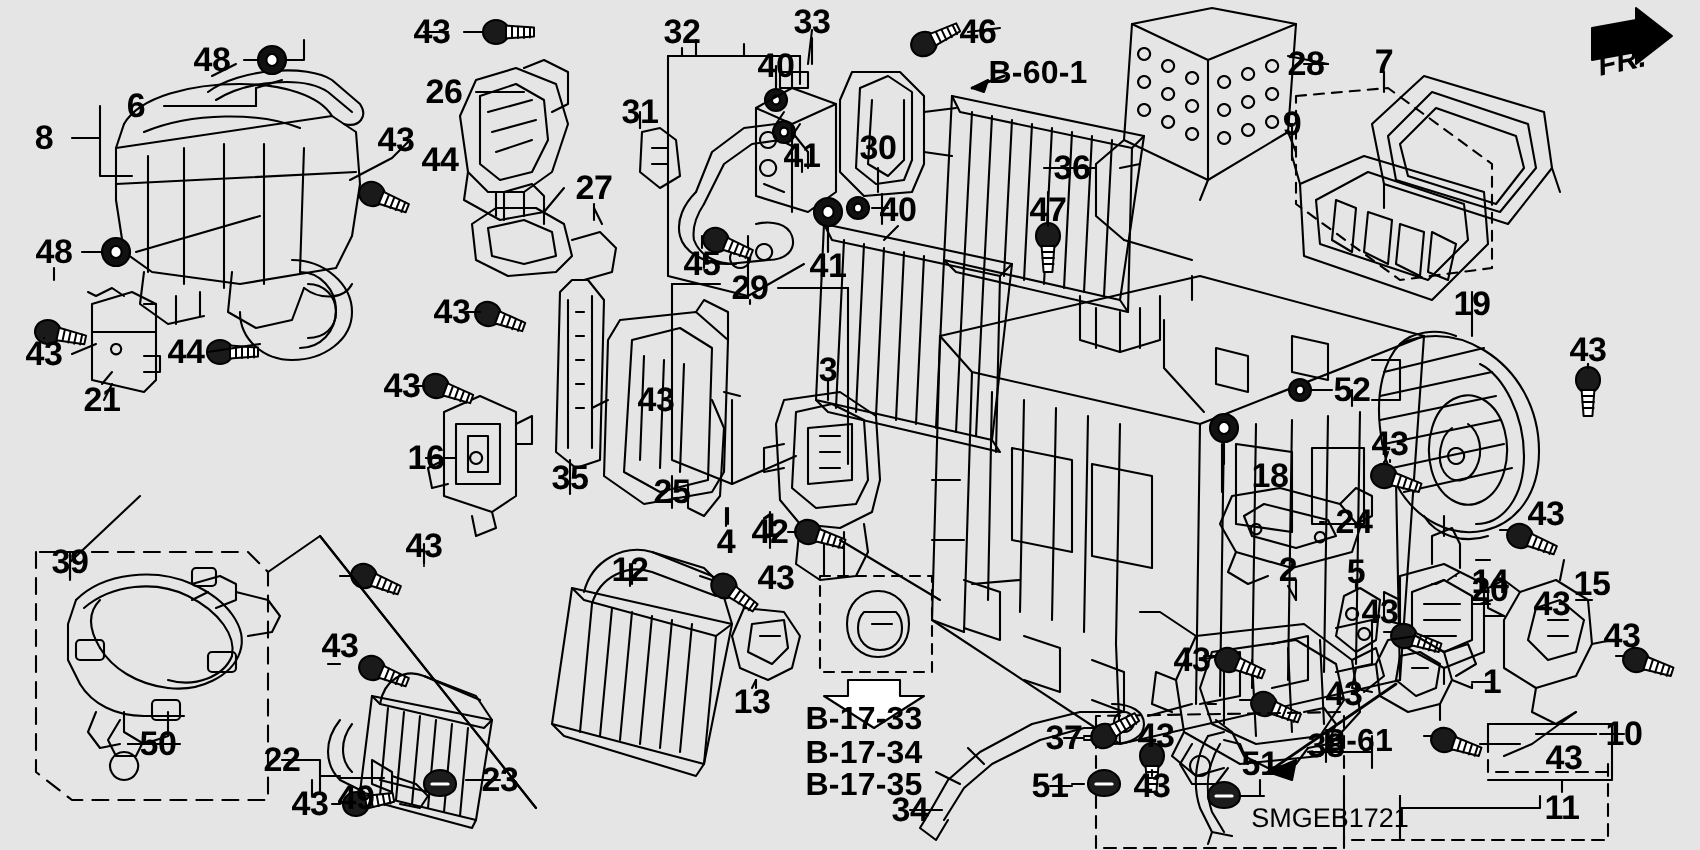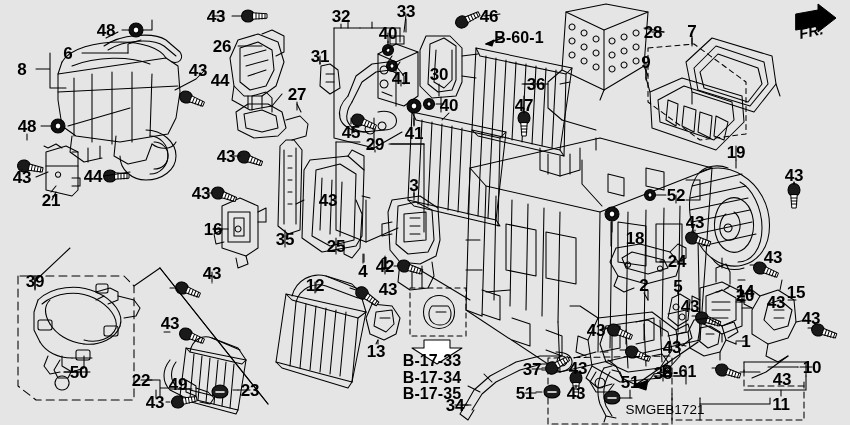--- a/index.html
+++ b/index.html
@@ -667,21 +667,21 @@
       <div class="callout" style="left: 745px; top: 295px;">20</div>
       <div class="callout" style="left: 776px; top: 302px;">43</div>
       <div class="callout" style="left: 796px; top: 292px;">15</div>
       <div class="callout" style="left: 811px; top: 318px;">43</div>
       <div class="callout" style="left: 690px; top: 306px;">43</div>
       <div class="callout" style="left: 746px; top: 341px;">1</div>
       <div class="callout" style="left: 596px; top: 330px;">43</div>
       <div class="callout" style="left: 672px; top: 347px;">43</div>
       <div class="callout" style="left: 376px; top: 351px;">13</div>
       <div class="callout" style="left: 141px; top: 380px;">22</div>
-      <div class="callout" style="left: 178px; top: 384px;">49</div>
+      <div class="callout" style="left: 178px; top: 399px;">49</div>
       <div class="callout" style="left: 250px; top: 390px;">23</div>
       <div class="callout" style="left: 155px; top: 402px;">43</div>
       <div class="callout" style="left: 79px; top: 372px;">50</div>
       <div class="callout" style="left: 455px; top: 405px;">34</div>
       <div class="callout" style="left: 525px; top: 393px;">51</div>
       <div class="callout" style="left: 576px; top: 393px;">43</div>
       <div class="callout" style="left: 532px; top: 369px;">37</div>
       <div class="callout" style="left: 630px; top: 382px;">51</div>
       <div class="callout" style="left: 663px; top: 373px;">38</div>
       <div class="callout" style="left: 812px; top: 367px;">10</div>

